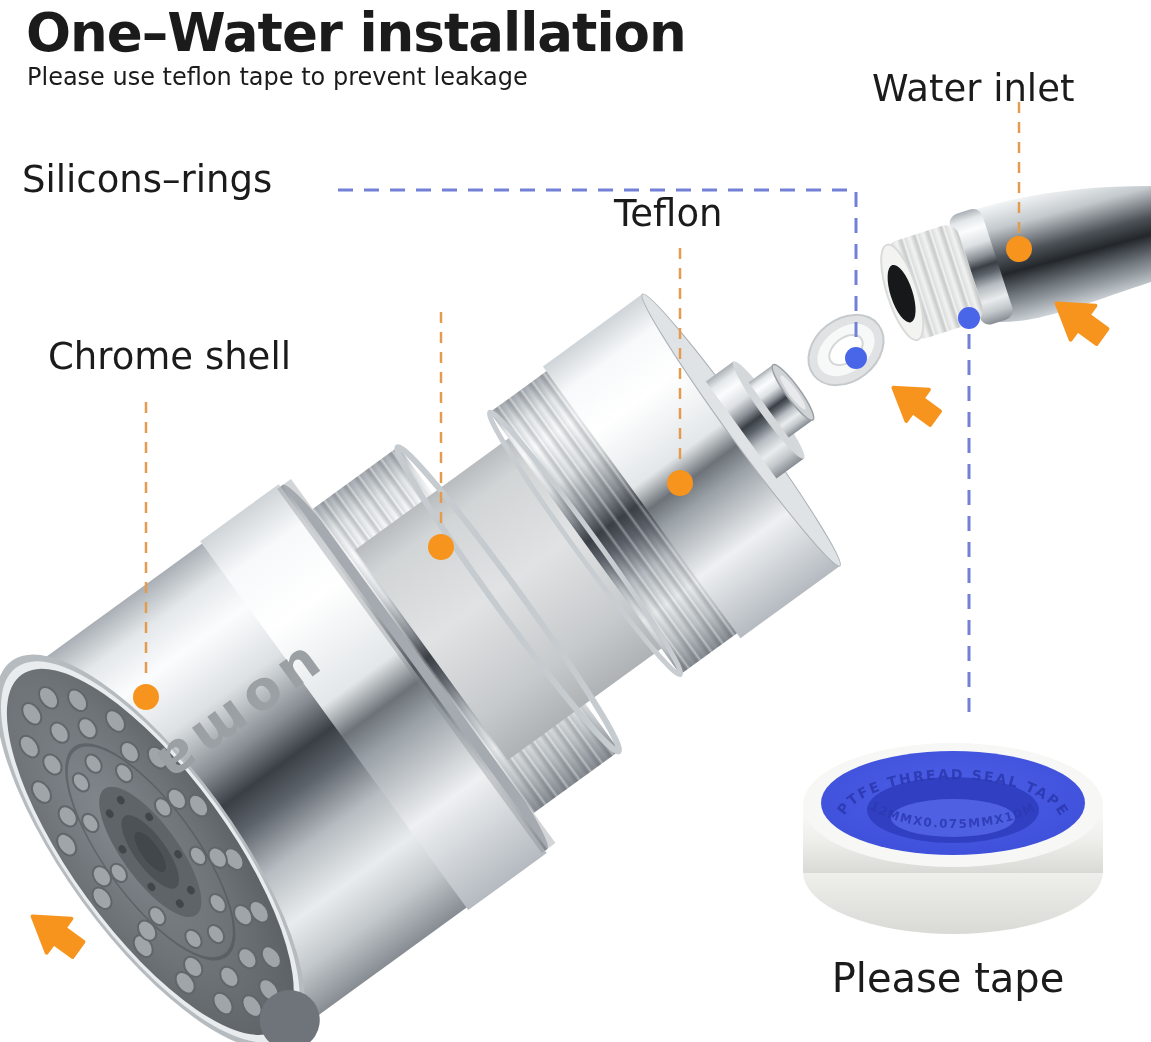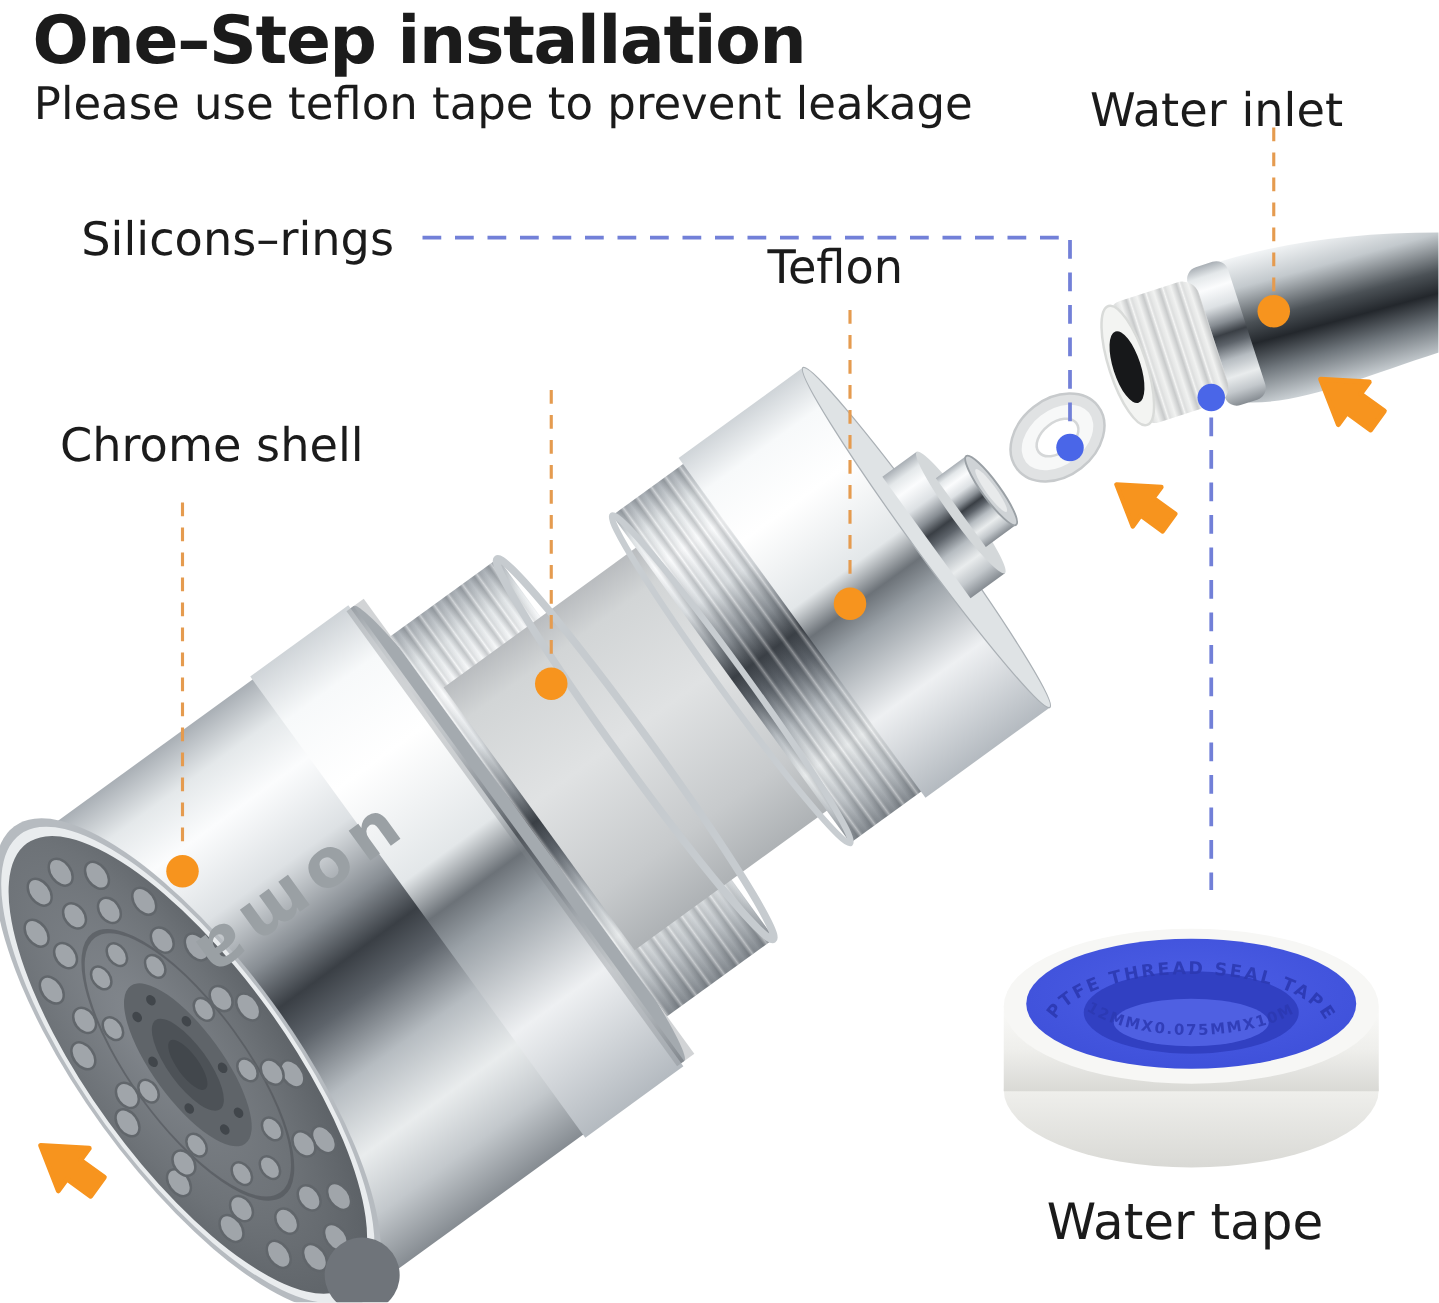--- a/index.html
+++ b/index.html
@@ -2,22 +2,22 @@
 <html><head>
 <meta charset="utf-8">
 <style>
   html,body{margin:0;padding:0;background:#ffffff;}
   .canvas{
     position:relative;width:1151px;height:1042px;background:#ffffff;overflow:hidden;
     font-family:"DejaVu Sans","Liberation Sans",sans-serif;color:#1b1b1b;
   }
   .lbl{position:absolute;white-space:nowrap;color:#1b1b1b;}
   .title{left:26px;top:2px;font-size:53px;font-weight:800;letter-spacing:-1px;}
-  .subtitle{left:27px;top:63px;font-size:36px;font-weight:400;}
-  .lbl-silicons{left:22px;top:170px;font-size:37px;margin-left:43px;}
+  .subtitle{left:27px;top:63px;font-size:24px;font-weight:400;}
+  .lbl-silicons{left:22px;top:158px;font-size:37px;}
   .lbl-cover{left:614px;top:192px;font-size:37px;}
   .lbl-cartridge{left:346px;top:258px;font-size:37px;}
   .lbl-chrome{left:20px;top:335px;font-size:37px;margin-left:28px;}
   .lbl-water{left:872px;top:44px;font-size:37px;margin-top:23px;}
   .lbl-teflon{left:948px;top:955px;font-size:40px;transform:translateX(-50%);}
   svg{position:absolute;left:0;top:0;}
 </style>
 </head>
 <body>
 
@@ -239,20 +239,20 @@
       <circle cx="969" cy="318" r="11"></circle>
     </g>
 
     <g fill="#F7941E" stroke="#F7941E" stroke-width="5" stroke-linejoin="round">
       <use href="#arr" transform="translate(1078 319) rotate(36) scale(0.78)"></use>
       <use href="#arr" transform="translate(913 402) rotate(36) scale(0.72)"></use>
       <use href="#arr" transform="translate(54 932) rotate(36) scale(0.78)"></use>
     </g>
   </svg>
 
-  <div class="lbl title">One–Step installation</div>
+  <div class="lbl title">One–Water installation</div>
   <div class="lbl subtitle">Please use teflon tape to prevent leakage</div>
   <div class="lbl lbl-silicons">Silicons–rings</div>
   <div class="lbl lbl-cover">Teflon</div>
   <div class="lbl lbl-chrome">Chrome shell</div>
   <div class="lbl lbl-water">Water inlet</div>
-  <div class="lbl lbl-teflon">Water tape</div>
+  <div class="lbl lbl-teflon">Please tape</div>
 </div>
 
 </body></html>

